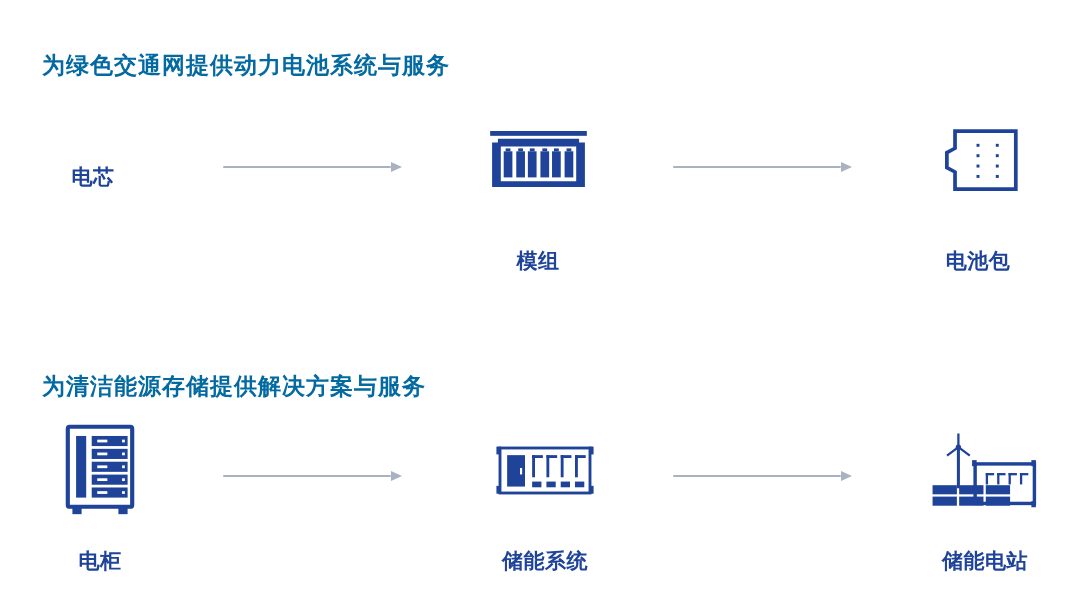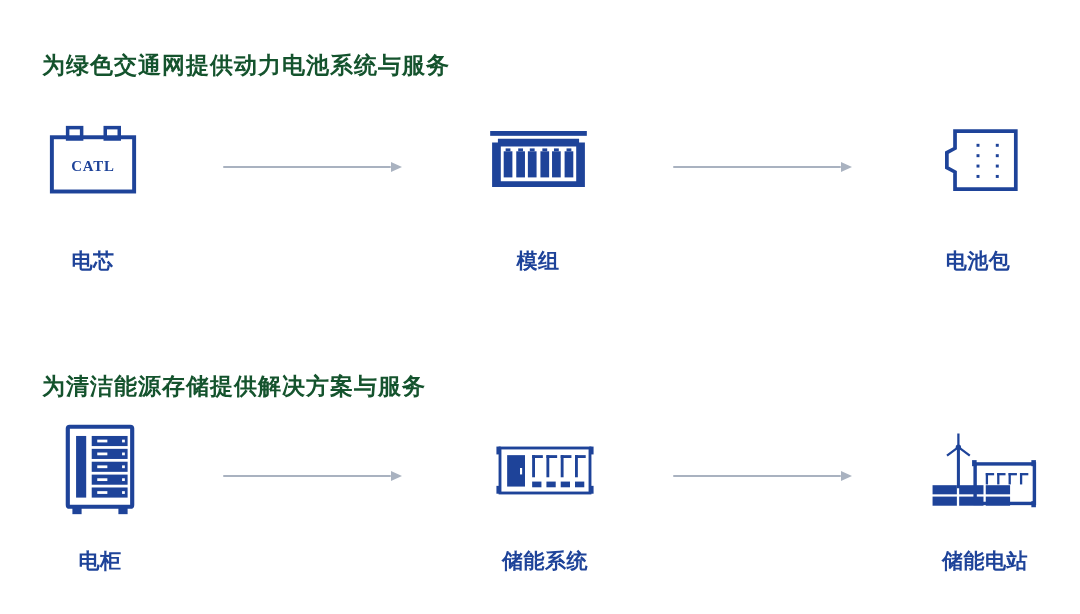--- a/index.html
+++ b/index.html
@@ -5,21 +5,21 @@
   html, body { margin:0; padding:0; }
   body {
     width:1080px; height:614px;
     background:#ffffff;
     font-family:"Liberation Sans", sans-serif;
     position:relative; overflow:hidden;
   }
   .section-title {
     position:absolute; left:42px;
     font-size:23px; font-weight:bold; letter-spacing:1px;
-    color:#14532d;
+    color:#0369a1;
     white-space:nowrap;
   }
   #title-1 { top:31px; }
   #title-2 { top:352px; }
 
   .flow-item {
     position:absolute; width:186px;
     display:flex; flex-direction:column; align-items:center;
   }
   .row1 { top:118px; }
@@ -65,28 +65,20 @@
   }
 </style>
 </head>
 <body>
 
 <div>
 
   <h2 class="section-title" id="title-1">为绿色交通网提供动力电池系统与服务</h2>
 
   <div class="flow-item row1 col1">
-    <div class="icon-box">
-      <svg width="88" height="70" viewBox="0 0 100 80">
-        <rect class="st" x="21" y="3" width="16" height="13" stroke-width="4"></rect>
-        <rect class="st" x="64" y="3" width="16" height="13" stroke-width="4"></rect>
-        <rect class="st" x="3" y="14" width="94" height="62" stroke-width="4.5"></rect>
-        <text class="logo" x="50" y="52" text-anchor="middle">CATL</text>
-      </svg>
-    </div>
     <div class="step-label">电芯</div>
   </div>
 
   <div class="flow-item row1 col2">
     <div class="icon-box">
       <svg width="97" height="58" viewBox="0 0 100 60">
         <rect class="fl" x="0" y="0" width="100" height="5"></rect>
         <path class="fl" fill-rule="evenodd" d="M8,8 H92 V12 H98 V58 H2 V12 H8 Z M11,16 H89 V52 H11 Z"></path>
         <g class="fl">
           <rect x="16" y="18" width="5" height="3"></rect>

